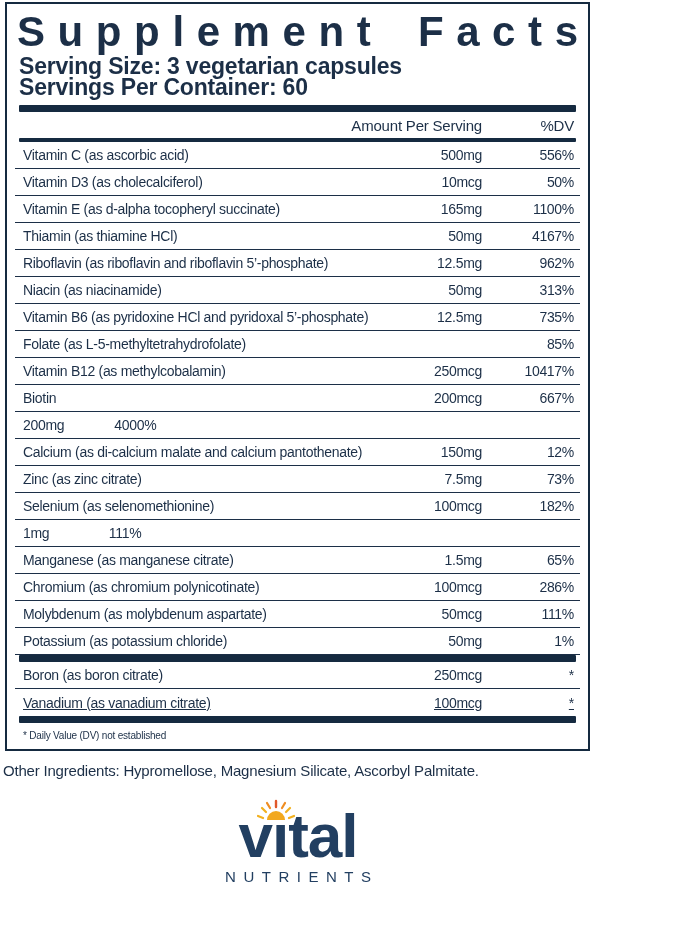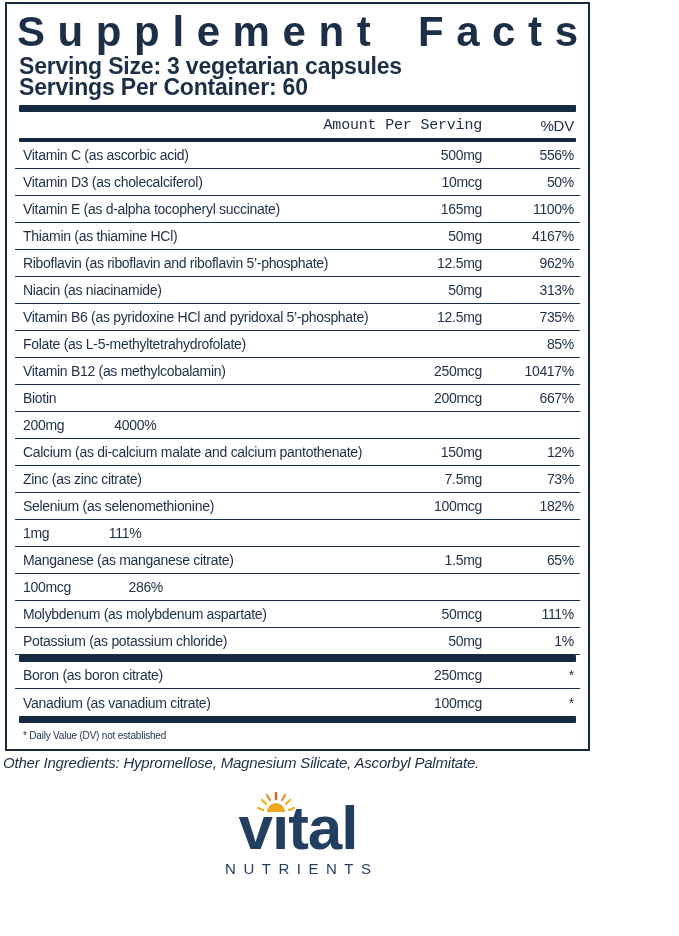--- a/index.html
+++ b/index.html
@@ -32,42 +32,42 @@
   .bar{background:var(--bar);border-radius:1px;margin:0 4px;}
   .bar-thick{height:7px;}
   .bar-med{height:4px;}
   .bar-top{margin-top:7px;}
 
   .hdr-row{
     display:flex;align-items:center;height:26px;
     font-size:15px;letter-spacing:-0.2px;padding:0 6px 0 8px;
   }
   .hdr-row .sp{flex:1 1 auto;}
-  .hdr-row .col-amt{white-space:nowrap;font-family:Liberation Mono, monospace;}
+  .hdr-row .col-amt{white-space:nowrap;}
   .hdr-row .col-dv{width:92px;text-align:right;white-space:nowrap;}
 
   .row{
     display:flex;align-items:center;height:27px;
     border-bottom:1.5px solid var(--ink);
     font-size:14px;letter-spacing:-0.3px;
     padding:0 6px 0 8px;white-space:nowrap;
   }
   .row .lbl{flex:1 1 auto;min-width:0;overflow:hidden;text-align:left;}
   .row .amt{flex:0 0 auto;text-align:right;}
   .row .dv{flex:0 0 auto;width:92px;text-align:right;}
-  .row.last{border-bottom:none;}
+  .row.last{border-bottom:none;text-decoration:underline;}
 
   .footnote{
     font-size:10px;letter-spacing:-0.2px;
     padding:7px 6px 2px 8px;
   }
 
   .other-ing{
-    margin:3px 0 0 3px;
-    font-size:15px;letter-spacing:-0.2px;color:var(--ink);font-style:italic;
+    margin:11px 0 0 3px;
+    font-size:15px;letter-spacing:-0.2px;color:var(--ink);
   }
 
   
   .logo{margin-top:26px;text-align:center;}
   .logo-word-wrap{position:relative;display:inline-block;}
   .logo-word{
     font-weight:bold;font-size:62px;line-height:62px;
     letter-spacing:-1px;color:var(--logo-navy);
   }
   .sun{position:absolute;left:19px;top:-7px;width:38px;height:24px;}
@@ -191,20 +191,21 @@
     <span class="dv">111%</span>
   </div>
 
   <div class="row">
     <span class="lbl">Manganese (as manganese citrate)</span>
     <span class="amt">1.5mg</span>
     <span class="dv">65%</span>
   </div>
 
   <div class="row">
+    <span class="lbl">Chromium (as chromium polynicotinate)</span>
     <span class="amt">100mcg</span>
     <span class="dv">286%</span>
   </div>
 
   <div class="row">
     <span class="lbl">Molybdenum (as molybdenum aspartate)</span>
     <span class="amt">50mcg</span>
     <span class="dv">111%</span>
   </div>
 

